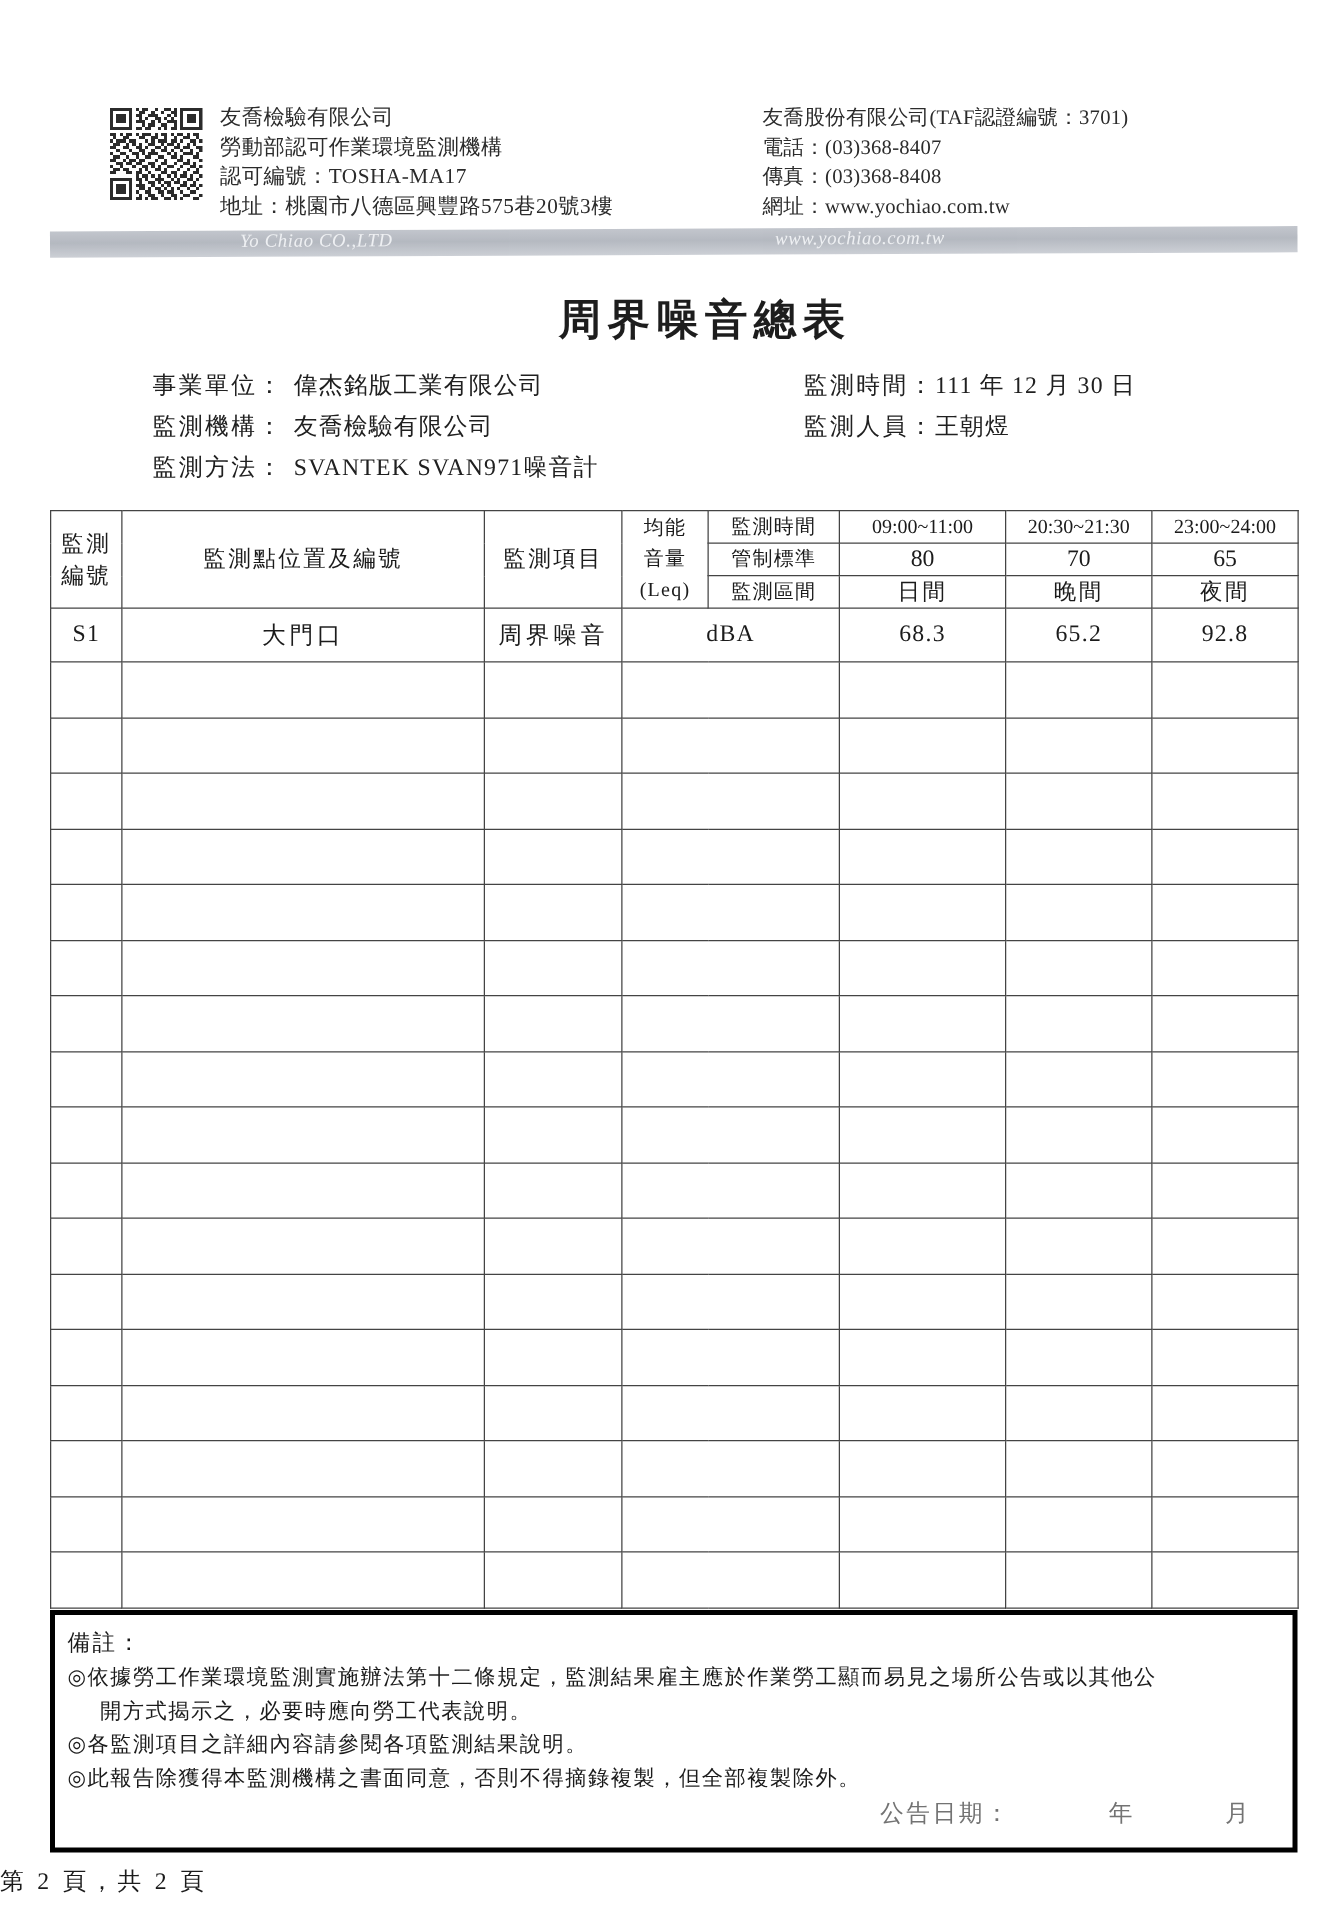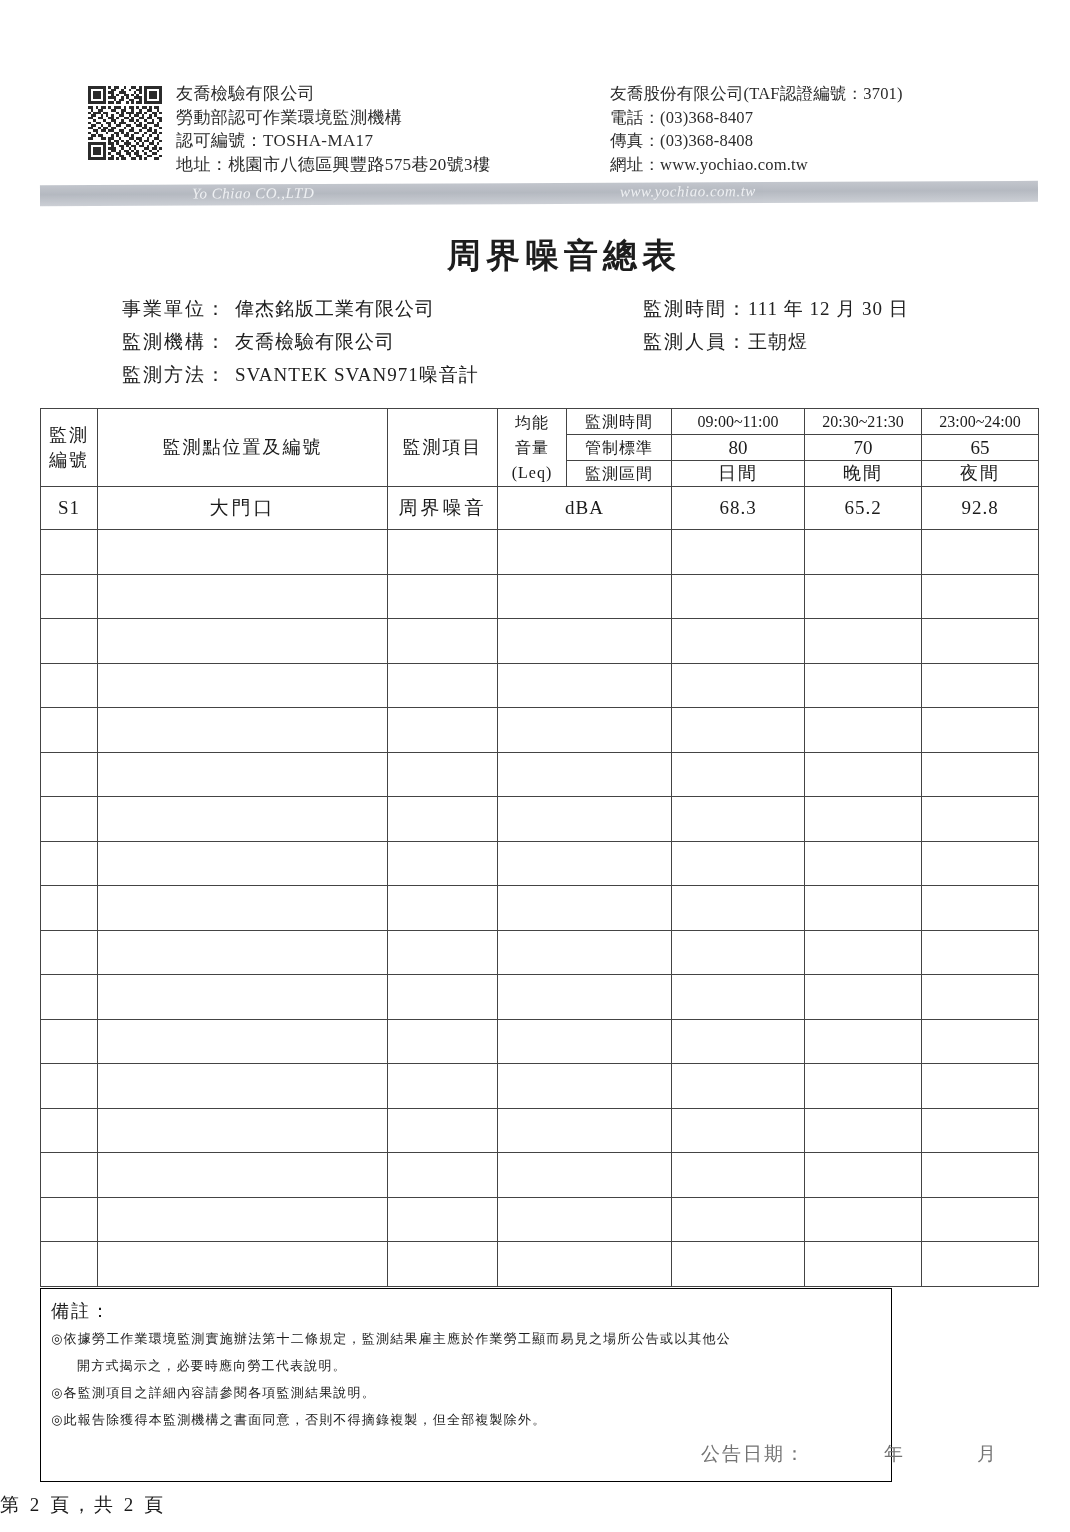--- a/index.html
+++ b/index.html
@@ -148,34 +148,34 @@
     letter-spacing: 1px;
   }
   .data-cell.cn { letter-spacing: 3px; }
   .empty-row td { height: 43.5px; }
 
   
   .remarks {
     position: absolute;
     left: 40px;
     top: 1288px;
-    width: 852px;
+    width: 998px;
     height: 194px;
-    border: 1px solid #000000;
+    border: 4px solid #000000;
     box-sizing: border-box;
     padding: 8px 10px 0 10px;
   }
   .remarks-title {
     font-size: 18px;
     letter-spacing: 2px;
     line-height: 28px;
     color: #1b1b1b;
   }
   .note {
-    font-size: 13px;
+    font-size: 17px;
     line-height: 27px;
     letter-spacing: 1.2px;
     color: #1b1b1b;
     text-indent: 0;
   }
   .note .cont {
     display: block;
     padding-left: 26px;
   }
   .pub-date {

